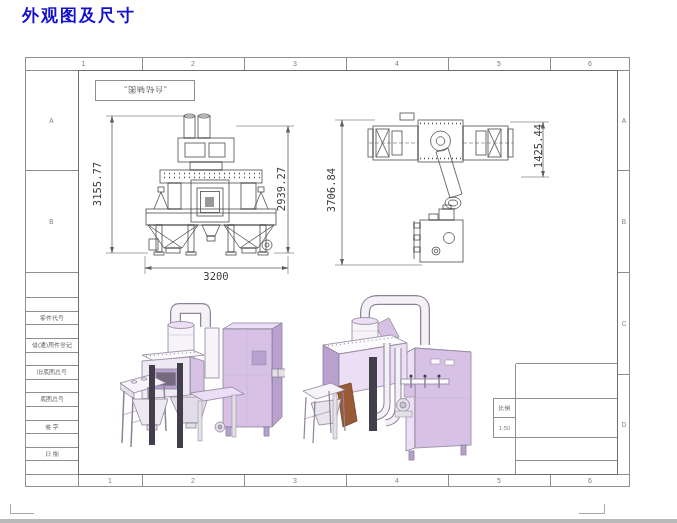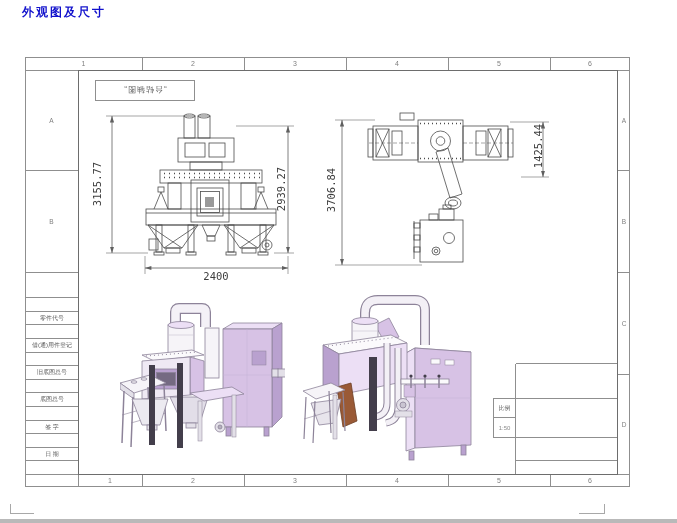--- a/index.html
+++ b/index.html
@@ -6,21 +6,21 @@
   #stage{position:relative;width:677px;height:523px;background:#ffffff;overflow:hidden;
          font-family:"Liberation Sans",sans-serif;}
   .abs{position:absolute;}
   .cell{display:flex;align-items:center;justify-content:center;color:#7f7f7f;}
   .rulernum{font-size:7px;}
   .rowletter{font-size:6.5px;}
   .tlabel{font-size:6px;color:#5a5a5a;white-space:nowrap;}
   .dim{font-family:"DejaVu Sans Mono",monospace;font-size:10.5px;color:#3c3c3c;
        display:flex;align-items:center;justify-content:center;white-space:nowrap;}
   .vdim{transform:rotate(-90deg);}
-  .page-title{font-family:Liberation Serif, serif;font-weight:bold;font-size:12px;
+  .page-title{font-family:Liberation Serif, serif;font-weight:bold;font-size:17px;
               color:#1111cc;letter-spacing:2px;white-space:nowrap;}
   .viewlabel{font-size:8px;color:#5c5c5c;transform:rotate(180deg);letter-spacing:1px;}
   svg{display:block;}
 </style>
 </head>
 <body>
 
 <div id="stage">
 
   <div class="abs page-title" style="left:22px;top:4px;">外观图及尺寸</div>
@@ -188,21 +188,21 @@
         <circle cx="111" cy="143" r="1.8"></circle>
       <line x1="89" y1="113" x2="89" y2="151"></line>
       <rect x="89" y="115" width="6" height="5"></rect>
         <rect x="89" y="127" width="6" height="5"></rect>
       <rect x="89" y="139" width="6" height="5"></rect>
     </g>
   </svg>
 
   <div class="abs dim vdim" style="left:67px;top:178px;width:60px;height:12px">3155.77</div>
   <div class="abs dim vdim" style="left:251px;top:183px;width:60px;height:12px">2939.27</div>
-  <div class="abs dim" style="left:196px;top:270px;width:40px;height:12px">2400</div>
+  <div class="abs dim" style="left:196px;top:270px;width:40px;height:12px">3200</div>
   <div class="abs dim vdim" style="left:301px;top:184px;width:60px;height:12px">3706.84</div>
   <div class="abs dim vdim" style="left:508px;top:140px;width:60px;height:12px">1425.44</div>
 
   <svg class="abs" style="left:120px;top:295px;" width="165" height="165" viewBox="0 0 165 165">
     <g stroke="#8d8399" stroke-width="0.8">
 
       <path d="M55.5 32 V17 Q55.5 13.5 59 13.5 H82 Q85.5 13.5 85.5 17 V32" fill="none" stroke="#8d8399" stroke-width="11"></path>
       <path d="M55.5 32 V17 Q55.5 13.5 59 13.5 H82 Q85.5 13.5 85.5 17 V32" fill="none" stroke="#f4f1f7" stroke-width="8.5"></path>
 
       <rect x="85" y="33" width="14" height="50" fill="#f6f4f8"></rect>

